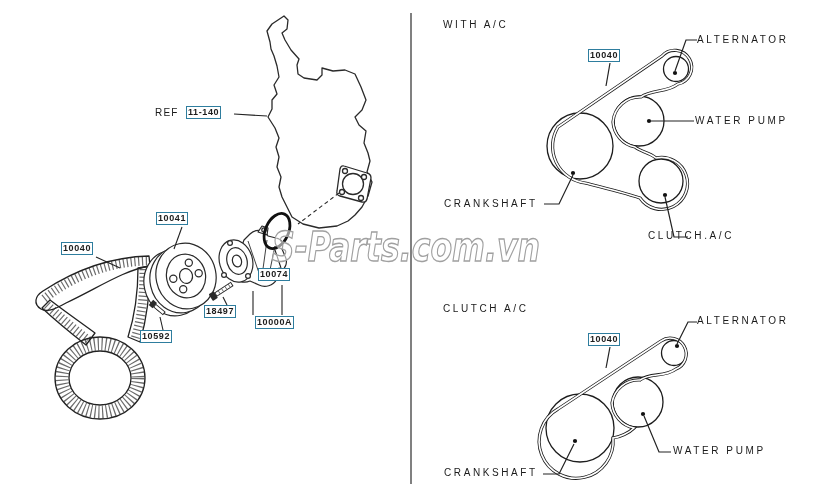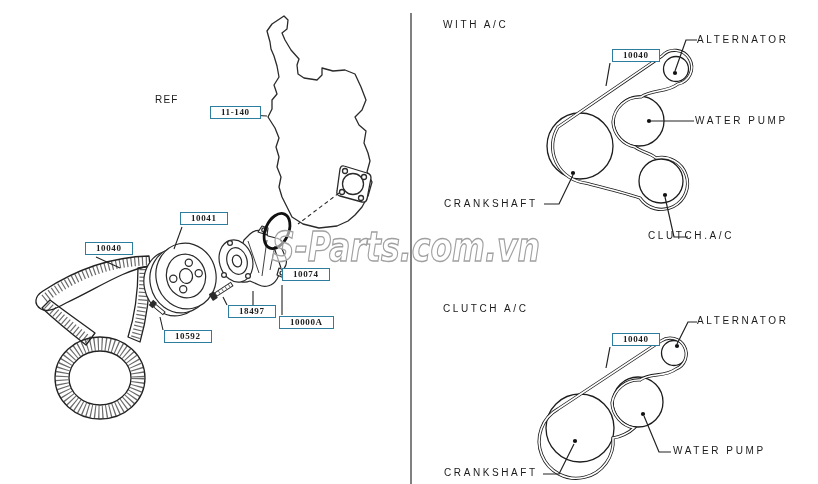--- a/index.html
+++ b/index.html
@@ -8,23 +8,22 @@
     font-family:"Liberation Sans",sans-serif;overflow:hidden;
   }
   #art{position:absolute;left:0;top:0;}
   .caption{
     position:absolute;font-size:10px;letter-spacing:2.6px;color:#1a1a1a;
     white-space:nowrap;font-family:Liberation Sans, sans-serif;
   }
   .part-label{
     position:absolute;font-size:9px;font-weight:bold;letter-spacing:0.6px;
     color:#1c1c1c;background:#fff;border:1.4px solid var(--label_border,#2e7d9e);
-    line-height:11px;padding:0 10px;white-space:nowrap;cursor:pointer;
-    font-family:Liberation Serif, serif;
-    margin-left:24px;
+    line-height:11px;padding:0 1px;white-space:nowrap;cursor:pointer;
+    font-family:Liberation Sans, sans-serif;
   }
   .ref-prefix{
     position:absolute;font-size:10px;letter-spacing:1.2px;color:#1a1a1a;white-space:nowrap;
   }
 </style>
 </head>
 <body>
 
 <div id="stage">
 
@@ -167,21 +166,21 @@
       <g fill="#111" stroke="none">
         <circle cx="677" cy="346" r="2.1"></circle>
         <circle cx="643" cy="414" r="2.1"></circle>
         <circle cx="575" cy="441" r="2.1"></circle>
       </g>
     </g>
 
     <text x="272" y="261" font-size="41" font-style="italic" font-weight="bold" font-family="DejaVu Sans, sans-serif" textLength="268" lengthAdjust="spacingAndGlyphs" fill="#ffffff" fill-opacity="0.55" stroke="#a0a0a0" stroke-width="1.4">S-Parts.com.vn</text>
   </svg>
 
-  <span class="ref-prefix" style="left:155px;top:94px">REF</span>
+  <span class="ref-prefix" style="left:155px;top:107px">REF</span>
   <span class="part-label" style="left:186px;top:106px">11-140</span>
 
   <span class="part-label" style="left:61px;top:242px">10040</span>
   <span class="part-label" style="left:156px;top:212px">10041</span>
   <span class="part-label" style="left:258px;top:268px">10074</span>
   <span class="part-label" style="left:204px;top:305px">18497</span>
   <span class="part-label" style="left:255px;top:316px">10000A</span>
   <span class="part-label" style="left:140px;top:330px">10592</span>
 
   <span class="caption" style="left:443px;top:19px">WITH A/C</span>

